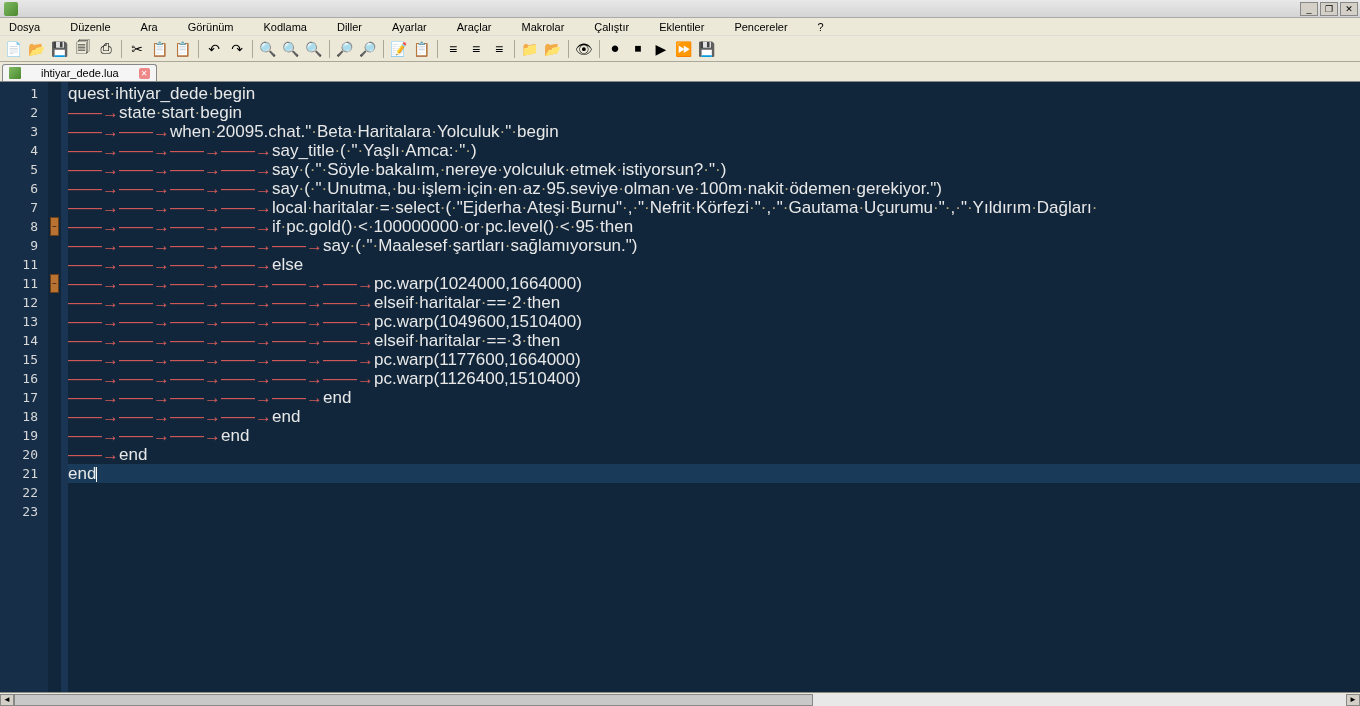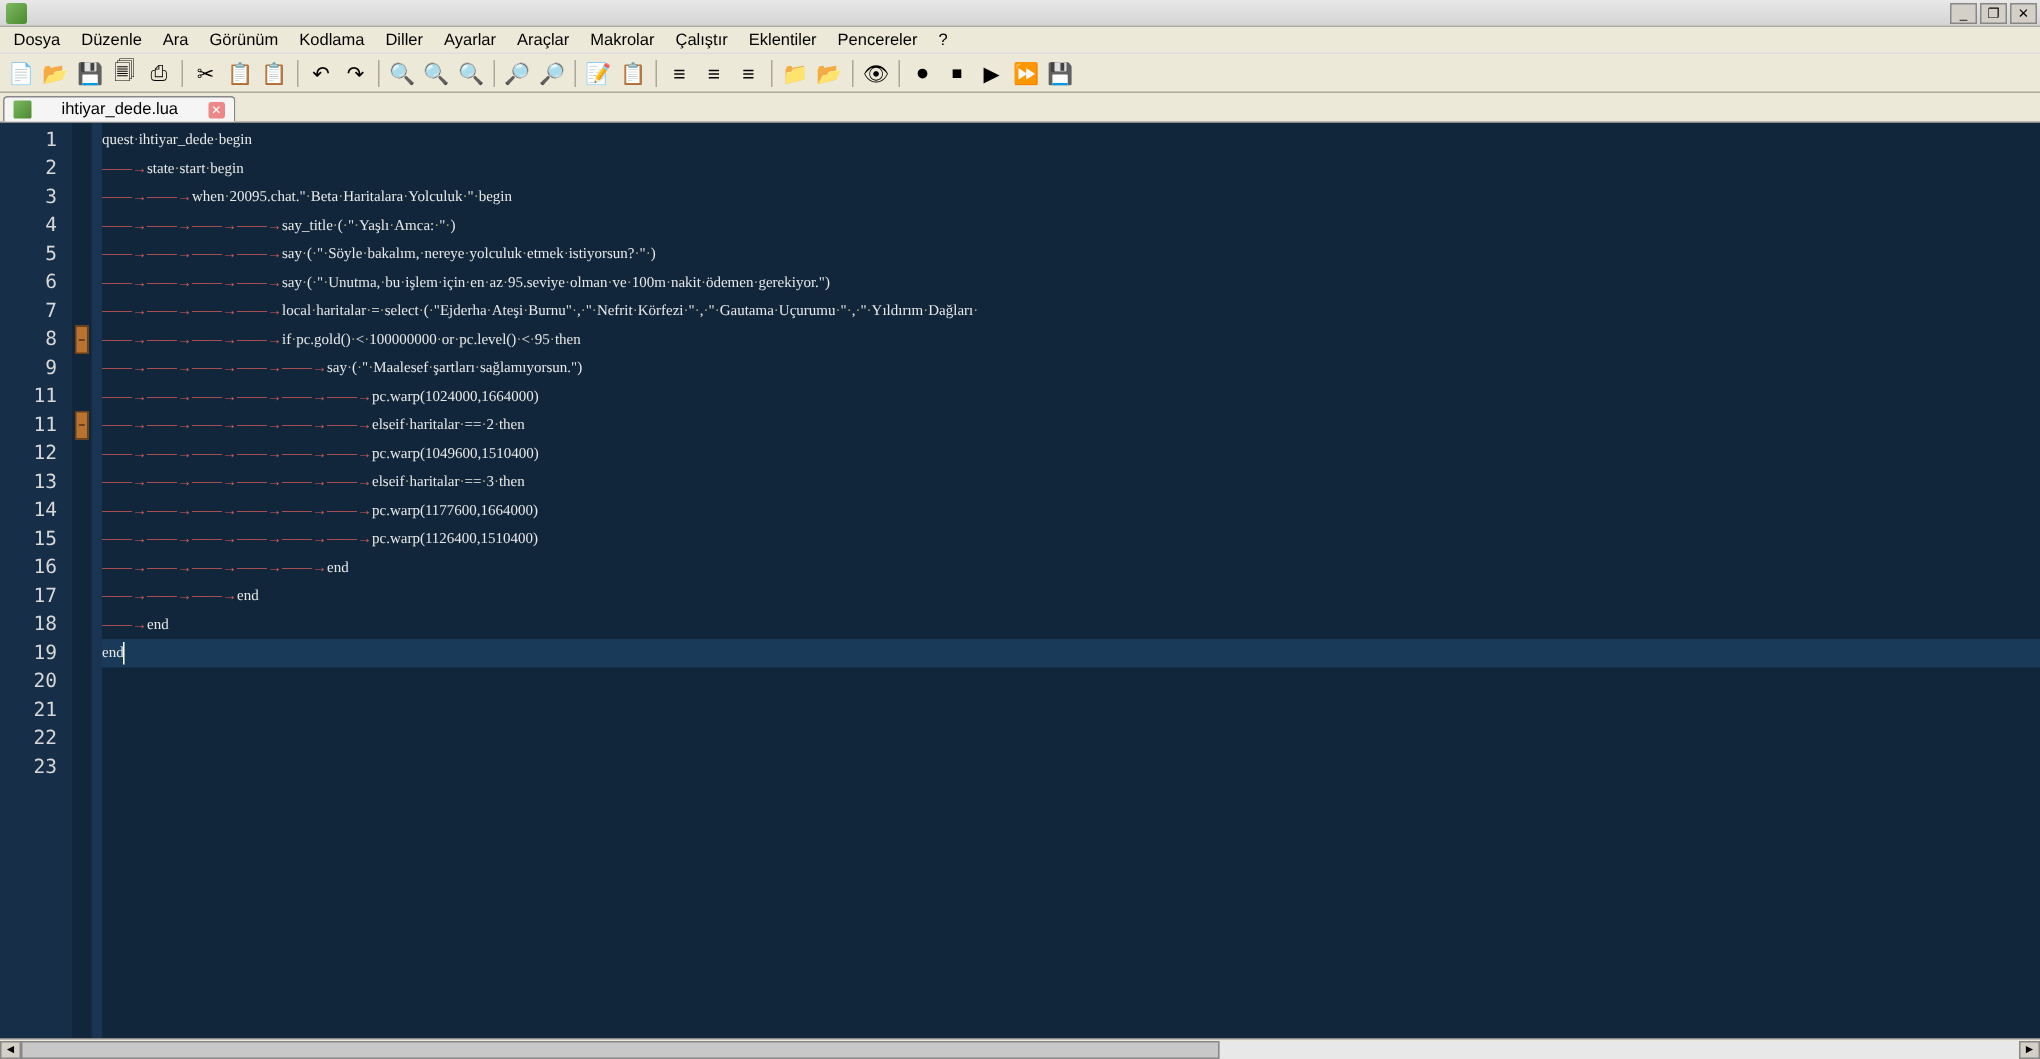--- a/index.html
+++ b/index.html
@@ -4,42 +4,42 @@
 <style>
 * { margin: 0; padding: 0; box-sizing: border-box; }
 body { font-family: Tahoma, Arial, sans-serif; font-size: 11px; background: #ece9d8; overflow: hidden; width: 1360px; height: 706px; }
 
 .titlebar { height: 18px; background: linear-gradient(to bottom, #e8e8e8, #d4d4d4); display: flex; align-items: center; justify-content: space-between; border-bottom: 1px solid #aaa; }
 .titlebar-left { display: flex; align-items: center; padding-left: 4px; gap: 4px; }
 .titlebar-icon { width: 14px; height: 14px; background: linear-gradient(135deg,#7fb962,#4a8a2e); border-radius: 2px; }
 .win-buttons { display: flex; }
 .win-btn { width: 18px; height: 14px; border: 1px solid #888; background: #d4d0c8; margin-right: 2px; font-size: 9px; display:flex; align-items:center; justify-content:center; cursor:pointer; font-family: Arial; }
 
-.menubar { height: 18px; background: #ece9d8; display: flex; align-items: center; padding: 0 2px; gap: 0; border-bottom: 1px solid #ddd; }
+.menubar { height: 18px; background: #ece9d8; display: flex; align-items: center; padding: 0 2px; gap: 16px; border-bottom: 1px solid #ddd; }
 .menu-item { padding: 1px 7px; cursor: pointer; }
 
 .toolbar { height: 26px; background: #ece9d8; display: flex; align-items: center; padding: 2px 4px; gap: 3px; border-bottom: 1px solid #aca899; }
 .tb-btn { width: 20px; height: 20px; display:flex; align-items:center; justify-content:center; cursor:pointer; font-size:14px; border-radius:2px; }
 .tb-sep { width: 1px; height: 18px; background: #aca899; margin: 0 2px; }
 
 .tabbar { height: 20px; background: #ece9d8; display:flex; align-items:flex-end; padding-left: 2px; border-bottom: 1px solid #888; }
 .tab { background: #f5f5f5; border: 1px solid #888; border-bottom: none; padding: 2px 6px; display:flex; align-items:center; gap:20px; font-size: 11px; border-radius: 3px 3px 0 0; }
 .tab-icon { width:12px; height:12px; background: linear-gradient(135deg,#7fb962,#4a8a2e); border-radius:1px; }
 .tab-close { width:11px; height:11px; background:#e88; border-radius:2px; font-size:8px; color:#fff; display:flex; align-items:center; justify-content:center; cursor:pointer; }
 
 .editor-wrap { display:flex; height: 610px; background: #11263b; }
 .gutter { width: 48px; background: #162e48; color: #d8d8d8; font-family: Consolas, monospace; font-size: 13px; text-align: right; padding-right: 10px; padding-top: 2px; user-select:none; }
 .gutter div { height: 19px; line-height:19px; }
 .fold-col { width: 14px; background: #11263b; border-right: 1px solid #193450; padding-top: 2px; }
 .fold-col div { height:19px; display:flex; align-items:center; justify-content:center; }
 .fold-mark { width:9px; height:9px; background:#b87333; border:1px solid #6b3e1a; font-size:8px; color:#000; display:flex; align-items:center; justify-content:center; line-height:7px; cursor:pointer;}
 .margin-col { width: 6px; background: #1a3553; padding-top:2px; }
 .margin-col div { height:19px; }
 
-.code { flex:1; font-family: Liberation Serif, serif; font-size: 10px; color: #e8e8e8; padding-top:2px; overflow:hidden; position:relative; }
+.code { flex:1; font-family: Liberation Sans, sans-serif; font-size: 17px; color: #e8e8e8; padding-top:2px; overflow:hidden; position:relative; }
 .code-line { height:19px; line-height:19px; white-space:pre; }
 .code-line.current { background: #193a59; }
 .tab-arrow { color:#d45a5a; }
 .dot { color:#b8a87a; }
 .txt { color: #e8e8e8; }
 .cursor { display:inline-block; width:1px; height:15px; background:#fff; vertical-align:middle; }
 
 .scrollbar-h { height: 14px; background: #ece9d8; border-top:1px solid #888; display:flex; align-items:center; }
 .sb-btn { width:14px; height:12px; background:#d4d0c8; border:1px solid #888; font-size:8px; display:flex; align-items:center; justify-content:center; cursor:pointer;}
 .sb-track { flex:1; height:12px; background:#e8e8e8; position:relative; }
@@ -207,27 +207,29 @@
   <div class="code" id="code">
       <div class="code-line"><span class="txt">quest<span class="dot">·</span>ihtiyar_dede<span class="dot">·</span>begin</span></div>
       <div class="code-line"><span class="tab-arrow">——→</span><span class="txt">state<span class="dot">·</span>start<span class="dot">·</span>begin</span></div>
       <div class="code-line"><span class="tab-arrow">——→</span><span class="tab-arrow">——→</span><span class="txt">when<span class="dot">·</span>20095.chat."<span class="dot">·</span>Beta<span class="dot">·</span>Haritalara<span class="dot">·</span>Yolculuk<span class="dot">·</span>"<span class="dot">·</span>begin</span></div>
       <div class="code-line"><span class="tab-arrow">——→</span><span class="tab-arrow">——→</span><span class="tab-arrow">——→</span><span class="tab-arrow">——→</span><span class="txt">say_title<span class="dot">·</span>(<span class="dot">·</span>"<span class="dot">·</span>Yaşlı<span class="dot">·</span>Amca:<span class="dot">·</span>"<span class="dot">·</span>)</span></div>
       <div class="code-line"><span class="tab-arrow">——→</span><span class="tab-arrow">——→</span><span class="tab-arrow">——→</span><span class="tab-arrow">——→</span><span class="txt">say<span class="dot">·</span>(<span class="dot">·</span>"<span class="dot">·</span>Söyle<span class="dot">·</span>bakalım,<span class="dot">·</span>nereye<span class="dot">·</span>yolculuk<span class="dot">·</span>etmek<span class="dot">·</span>istiyorsun?<span class="dot">·</span>"<span class="dot">·</span>)</span></div>
       <div class="code-line"><span class="tab-arrow">——→</span><span class="tab-arrow">——→</span><span class="tab-arrow">——→</span><span class="tab-arrow">——→</span><span class="txt">say<span class="dot">·</span>(<span class="dot">·</span>"<span class="dot">·</span>Unutma,<span class="dot">·</span>bu<span class="dot">·</span>işlem<span class="dot">·</span>için<span class="dot">·</span>en<span class="dot">·</span>az<span class="dot">·</span>95.seviye<span class="dot">·</span>olman<span class="dot">·</span>ve<span class="dot">·</span>100m<span class="dot">·</span>nakit<span class="dot">·</span>ödemen<span class="dot">·</span>gerekiyor.")</span></div>
       <div class="code-line"><span class="tab-arrow">——→</span><span class="tab-arrow">——→</span><span class="tab-arrow">——→</span><span class="tab-arrow">——→</span><span class="txt">local<span class="dot">·</span>haritalar<span class="dot">·</span>=<span class="dot">·</span>select<span class="dot">·</span>(<span class="dot">·</span>"Ejderha<span class="dot">·</span>Ateşi<span class="dot">·</span>Burnu"<span class="dot">·</span>,<span class="dot">·</span>"<span class="dot">·</span>Nefrit<span class="dot">·</span>Körfezi<span class="dot">·</span>"<span class="dot">·</span>,<span class="dot">·</span>"<span class="dot">·</span>Gautama<span class="dot">·</span>Uçurumu<span class="dot">·</span>"<span class="dot">·</span>,<span class="dot">·</span>"<span class="dot">·</span>Yıldırım<span class="dot">·</span>Dağları<span class="dot">·</span></span></div>
       <div class="code-line"><span class="tab-arrow">——→</span><span class="tab-arrow">——→</span><span class="tab-arrow">——→</span><span class="tab-arrow">——→</span><span class="txt">if<span class="dot">·</span>pc.gold()<span class="dot">·</span>&lt;<span class="dot">·</span>100000000<span class="dot">·</span>or<span class="dot">·</span>pc.level()<span class="dot">·</span>&lt;<span class="dot">·</span>95<span class="dot">·</span>then</span></div>
       <div class="code-line"><span class="tab-arrow">——→</span><span class="tab-arrow">——→</span><span class="tab-arrow">——→</span><span class="tab-arrow">——→</span><span class="tab-arrow">——→</span><span class="txt">say<span class="dot">·</span>(<span class="dot">·</span>"<span class="dot">·</span>Maalesef<span class="dot">·</span>şartları<span class="dot">·</span>sağlamıyorsun.")</span></div>
+      <div class="code-line"><span class="tab-arrow">——→</span><span class="tab-arrow">——→</span><span class="tab-arrow">——→</span><span class="tab-arrow">——→</span><span class="txt">else</span></div>
       <div class="code-line"><span class="tab-arrow">——→</span><span class="tab-arrow">——→</span><span class="tab-arrow">——→</span><span class="tab-arrow">——→</span><span class="tab-arrow">——→</span><span class="tab-arrow">——→</span><span class="txt">pc.warp(1024000,1664000)</span></div>
       <div class="code-line"><span class="tab-arrow">——→</span><span class="tab-arrow">——→</span><span class="tab-arrow">——→</span><span class="tab-arrow">——→</span><span class="tab-arrow">——→</span><span class="tab-arrow">——→</span><span class="txt">elseif<span class="dot">·</span>haritalar<span class="dot">·</span>==<span class="dot">·</span>2<span class="dot">·</span>then</span></div>
       <div class="code-line"><span class="tab-arrow">——→</span><span class="tab-arrow">——→</span><span class="tab-arrow">——→</span><span class="tab-arrow">——→</span><span class="tab-arrow">——→</span><span class="tab-arrow">——→</span><span class="txt">pc.warp(1049600,1510400)</span></div>
       <div class="code-line"><span class="tab-arrow">——→</span><span class="tab-arrow">——→</span><span class="tab-arrow">——→</span><span class="tab-arrow">——→</span><span class="tab-arrow">——→</span><span class="tab-arrow">——→</span><span class="txt">elseif<span class="dot">·</span>haritalar<span class="dot">·</span>==<span class="dot">·</span>3<span class="dot">·</span>then</span></div>
       <div class="code-line"><span class="tab-arrow">——→</span><span class="tab-arrow">——→</span><span class="tab-arrow">——→</span><span class="tab-arrow">——→</span><span class="tab-arrow">——→</span><span class="tab-arrow">——→</span><span class="txt">pc.warp(1177600,1664000)</span></div>
       <div class="code-line"><span class="tab-arrow">——→</span><span class="tab-arrow">——→</span><span class="tab-arrow">——→</span><span class="tab-arrow">——→</span><span class="tab-arrow">——→</span><span class="tab-arrow">——→</span><span class="txt">pc.warp(1126400,1510400)</span></div>
       <div class="code-line"><span class="tab-arrow">——→</span><span class="tab-arrow">——→</span><span class="tab-arrow">——→</span><span class="tab-arrow">——→</span><span class="tab-arrow">——→</span><span class="txt">end</span></div>
+      <div class="code-line"><span class="tab-arrow">——→</span><span class="tab-arrow">——→</span><span class="tab-arrow">——→</span><span class="tab-arrow">——→</span><span class="txt">end</span></div>
       <div class="code-line"><span class="tab-arrow">——→</span><span class="tab-arrow">——→</span><span class="tab-arrow">——→</span><span class="txt">end</span></div>
       <div class="code-line"><span class="tab-arrow">——→</span><span class="txt">end</span></div>
       <div class="code-line current"><span class="txt">end</span><span class="cursor"></span></div>
     </div>
 </div>
 
 <div class="scrollbar-h">
   <div class="sb-btn">◄</div>
   <div class="sb-track">
     <div class="sb-thumb"></div>

